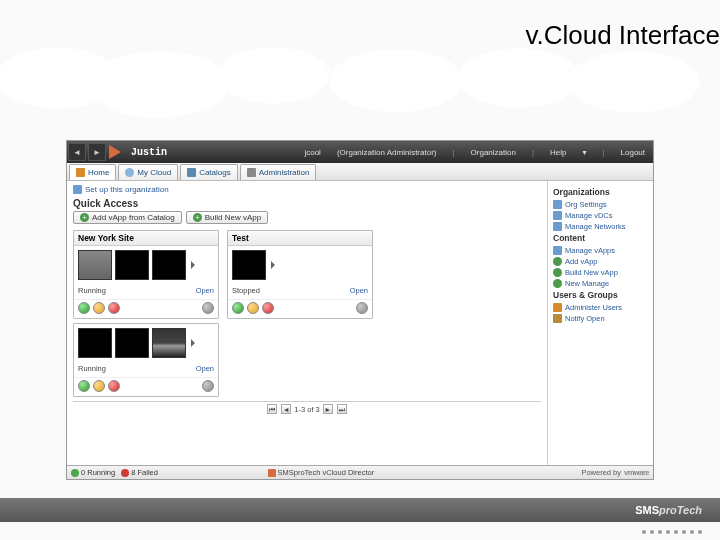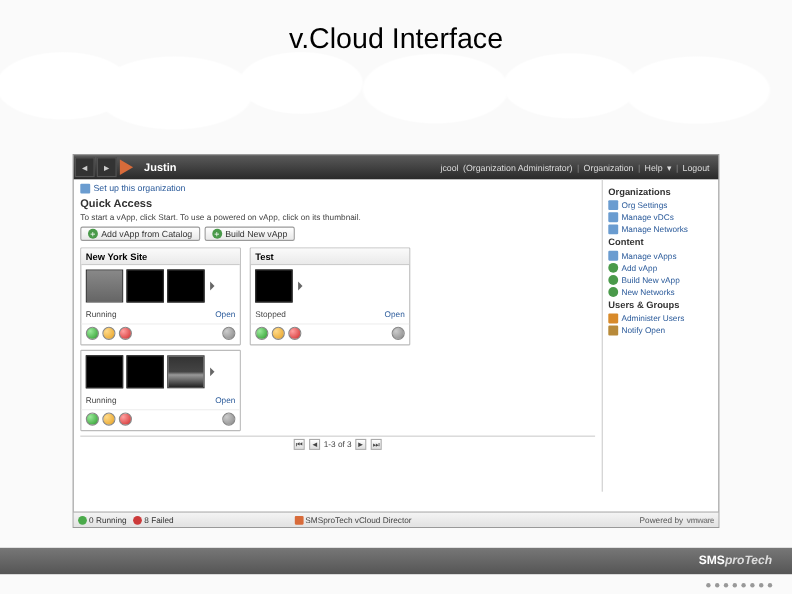--- a/index.html
+++ b/index.html
@@ -1,34 +1,34 @@
 <!DOCTYPE html>
 <html><head>
 <meta charset="utf-8">
 <style>
 * { margin: 0; padding: 0; box-sizing: border-box; }
 body { width: 720px; height: 540px; font-family: Arial, sans-serif; font-size: 9px; background: #fafafa; overflow: hidden; position: relative; }
 
-.slide-title { position: absolute; top: 20px; left: 0; right: 0; text-align: center; font-size: 26px; font-weight: 400; color: #000; z-index: 10; }
+.slide-title { position: absolute; top: 20px; left: 0; right: 0; text-align: right; font-size: 26px; font-weight: 400; color: #000; z-index: 10; }
 
 .cloud-bg { position: absolute; top: 0; left: 0; right: 0; height: 130px; background:
   radial-gradient(ellipse 120px 60px at 8% 60%, #fff 50%, transparent 52%),
   radial-gradient(ellipse 140px 65px at 22% 65%, #fff 50%, transparent 52%),
   radial-gradient(ellipse 110px 55px at 38% 58%, #fff 50%, transparent 52%),
   radial-gradient(ellipse 130px 62px at 55% 62%, #fff 50%, transparent 52%),
   radial-gradient(ellipse 120px 58px at 72% 60%, #fff 50%, transparent 52%),
   radial-gradient(ellipse 130px 60px at 88% 63%, #fff 50%, transparent 52%); z-index: 1; }
 
 .app { position: absolute; top: 140px; left: 66px; width: 588px; height: 340px; background: #fff; border: 1px solid #999; z-index: 5; }
 
 .topbar { height: 22px; background: linear-gradient(#5a5a5a,#2a2a2a); color: #fff; display: flex; align-items: center; font-size: 9px; }
 .nav-arrow { width: 18px; height: 18px; background: #333; border: 1px solid #555; margin: 0 1px; display: flex; align-items: center; justify-content: center; color: #ccc; font-size: 8px; }
 .org-wedge { width: 18px; height: 0; border-top: 7px solid transparent; border-bottom: 7px solid transparent; border-left: 12px solid #d86b3a; margin-left: 2px; }
-.org-name { margin-left: 4px; font-weight: bold; color: #fff; font-size: 10px; }
-.topbar-right { margin-left: auto; display: flex; gap: 4px; padding-right: 8px; font-size: 8px; color: #ddd; }
+.org-name { margin-left: 4px; font-weight: bold; color: #fff; font-size: 10px; font-family: Liberation Mono, monospace; }
+.topbar-right { margin-left: auto; display: flex; gap: 16px; padding-right: 8px; font-size: 8px; color: #ddd; }
 .topbar-right span { cursor: default; }
 .sep { color: #888; }
 
 .maintabs { height: 18px; background: linear-gradient(#f7f7f7,#e2e2e2); border-bottom: 1px solid #bbb; display: flex; padding-left: 2px; align-items: flex-end; }
 .mtab { height: 16px; background: linear-gradient(#fff,#eee); border: 1px solid #aaa; border-bottom: none; border-radius: 2px 2px 0 0; padding: 0 6px; margin-right: 2px; display: flex; align-items: center; gap: 3px; font-size: 8px; color: #1a4a7a; }
 .mtab.active { background: #fff; }
 .mticon { width: 9px; height: 9px; display: inline-block; }
 .ico-home { background: #d88a2a; border-radius: 1px; }
 .ico-cloud { background: #8cb4dc; border-radius: 50%; }
 .ico-catalog { background: #5a8ab0; border-radius: 1px; }
@@ -110,28 +110,45 @@
       <span>(Organization Administrator)</span>
       <span class="sep">|</span>
       <span>Organization</span>
       <span class="sep">|</span>
       <span>Help</span> ▾
       <span class="sep">|</span>
       <span>Logout</span>
     </div>
   </div>
 
+  <div class="maintabs">
+    <div class="mtab active">
+        <span class="mticon ico-home"></span>
+        <span>Home</span>
+      </div>
+    <div class="mtab">
+        <span class="mticon ico-cloud"></span>
+        <span>My Cloud</span>
+      </div>
+    <div class="mtab">
+        <span class="mticon ico-catalog"></span>
+        <span>Catalogs</span>
+      </div>
+    <div class="mtab">
+        <span class="mticon ico-admin"></span>
+        <span>Administration</span>
+      </div>
+  </div>
 
   <div class="content">
     <div class="main">
       <div class="setup-link">
           <span>Set up this organization</span>
         </div>
       <div class="qa-title">Quick Access</div>
-      <div class="qa-sub">To start a vApp, click Start. To use a powered on vApp, click on its thumbnail.</div>
       <div class="qa-btns">
         <div class="qa-btn">
             <span class="ico-plus">+</span>
             <span>Add vApp from Catalog</span>
           </div>
         <div class="qa-btn">
             <span class="ico-plus">+</span>
             <span>Build New vApp</span>
           </div>
       </div>
@@ -225,21 +242,21 @@
       <div class="side-item">
           <span>Manage vApps</span>
         </div>
       <div class="side-item plus">
           <span>Add vApp</span>
         </div>
       <div class="side-item plus">
           <span>Build New vApp</span>
         </div>
       <div class="side-item plus">
-          <span>New Networks</span>
+          <span>New Manage</span>
         </div>
 
       <div class="side-head">Users &amp; Groups</div>
       <div class="side-item admin">
           <span>Administer Users</span>
         </div>
       <div class="side-item notify">
           <span>Notify Open</span>
         </div>
     </div>

